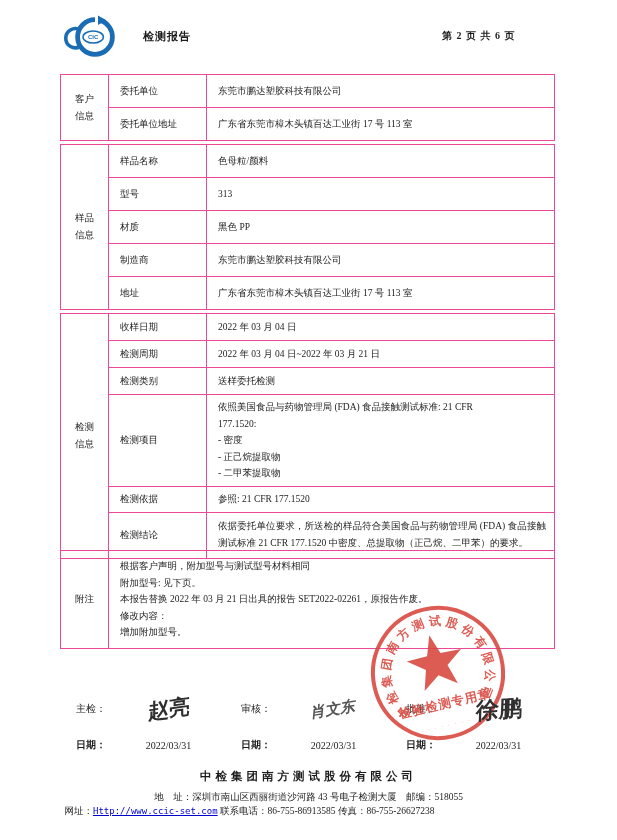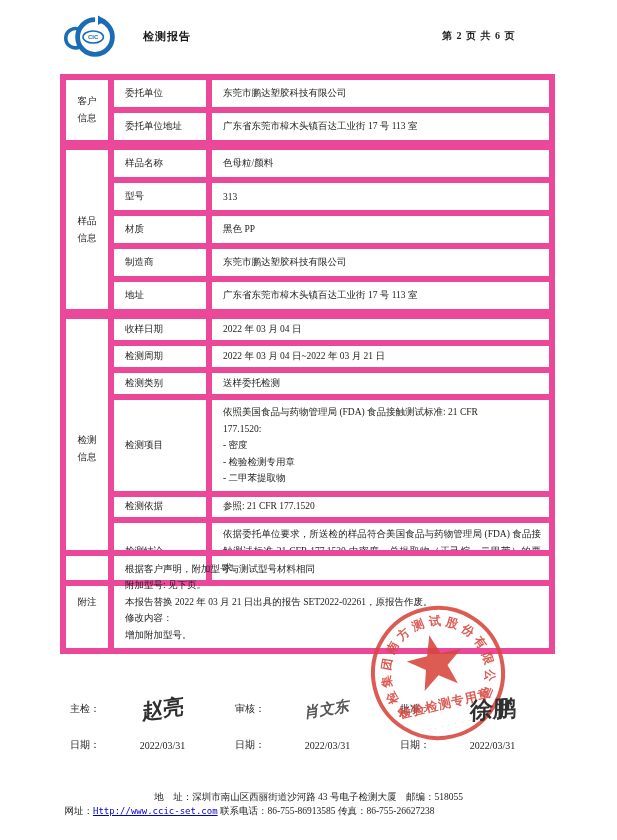--- a/index.html
+++ b/index.html
@@ -13,41 +13,41 @@
 
   
   .hdr { position:absolute; left:0; top:0; width:617px; height:72px; }
   .logo { position:absolute; left:62px; top:15px; width:60px; height:44px; }
   .hdr-title { position:absolute; left:143px; top:29px; font-weight:bold; font-size:11px; letter-spacing:1px; }
   .hdr-no { position:absolute; left:228px; top:29px; font-weight:bold; font-size:10.5px; }
   .hdr-page { position:absolute; left:442px; top:29px; font-weight:bold; font-size:10px; letter-spacing:1px; }
 
   
   .tbl { position:absolute; left:60px; width:495px; border-collapse:collapse; table-layout:fixed; }
-  .tbl td { border:6px solid #ec4899; font-size:9.5px; vertical-align:middle; }
+  .tbl td { border:1px solid #ec4899; font-size:9.5px; vertical-align:middle; }
   .c1 { width:48px; text-align:center; line-height:17px; }
   .c2 { width:98px; padding-left:11px; }
   .c3 { padding-left:11px; padding-right:8px; }
   .lines div { line-height:16.5px; }
   .cell-pad { padding-top:4px; padding-bottom:4px; }
   .justify { text-align:justify; line-height:17px; padding-top:3px; padding-bottom:3px; }
 
   #tbl-customer { top:74px; }
   #tbl-sample   { top:144px; }
   #tbl-test     { top:313px; }
   #tbl-notes    { top:550px; }
 
   
-  .signoff { position:absolute; left:56px; top:672px; width:495px; height:95px; font-size:10px; }
+  .signoff { position:absolute; left:62px; top:672px; width:495px; height:95px; font-size:10px; }
   .sig-row { position:absolute; left:0; top:14px; width:495px; height:46px; display:flex; }
   .date-row { position:absolute; left:0; top:66px; width:495px; display:flex; }
   .sig-col { width:165px; display:flex; align-items:center; }
   .sig-label { width:48px; padding-left:14px; }
   .sig-slot { flex:1; text-align:center; }
-  .date-label { width:48px; padding-left:14px; }
+  .date-label { width:48px; padding-left:14px;font-weight:bold; }
   .date-val { flex:1; text-align:center; }
   .sig { display:inline-block; font-weight:bold; color:#2e2e2e; }
   .sig-1 { font-size:21px; transform:rotate(-8deg) skewX(-8deg); }
   .sig-2 { font-size:15px; color:#555; transform:rotate(-9deg) skewX(-14deg); }
   .sig-3 { font-size:23px; color:#303030; transform:rotate(-4deg) skewX(-6deg); position:relative; z-index:5; }
 
   
   .stamp { position:absolute; left:371px; top:606px; width:134px; height:134px;
            transform:rotate(-13deg); z-index:4; opacity:.88; pointer-events:none; }
   .stamp-ring { position:absolute; inset:0; border:4px solid #d8453c; border-radius:50%; }
@@ -151,21 +151,21 @@
     <tr style="height:27px;">
       <td class="c2">检测类别</td>
       <td class="c3">送样委托检测</td>
     </tr>
     <tr style="height:85px;">
       <td class="c2">检测项目</td>
       <td class="c3 lines cell-pad">
         <div>依照美国食品与药物管理局 (FDA) 食品接触测试标准: 21 CFR</div>
         <div>177.1520:</div>
         <div>- 密度</div>
-        <div>- 检验检测专用章</div>
+        <div>- 正己烷提取物</div>
         <div>- 二甲苯提取物</div>
       </td>
     </tr>
     <tr style="height:26px;">
       <td class="c2">检测依据</td>
       <td class="c3">参照: 21 CFR 177.1520</td>
     </tr>
     <tr style="height:46px;">
       <td class="c2">检测结论</td>
       <td class="c3 justify">依据委托单位要求，所送检的样品符合美国食品与药物管理局 (FDA) 食品接触测试标准 21 CFR 177.1520 中密度、总提取物（正己烷、二甲苯）的要求。</td>
@@ -237,18 +237,19 @@
         <span class="date-label">日期：</span>
         <span class="date-val">2022/03/31</span>
       </div>
       <div class="sig-col">
         <span class="date-label">日期：</span>
         <span class="date-val">2022/03/31</span>
       </div>
     </div>
   </div>
 
+  <div class="ftr-company">中检集团南方测试股份有限公司</div>
   <div class="ftr-line1">地　址：深圳市南山区西丽街道沙河路 43 号电子检测大厦　邮编：518055</div>
   <div class="ftr-line2">
     <span>网址：</span><a class="ftr-link" href="#">Http://www.ccic-set.com</a><span> 联系电话：86-755-86913585 传真：86-755-26627238</span>
   </div>
 
 </div>
 
 </body></html>

